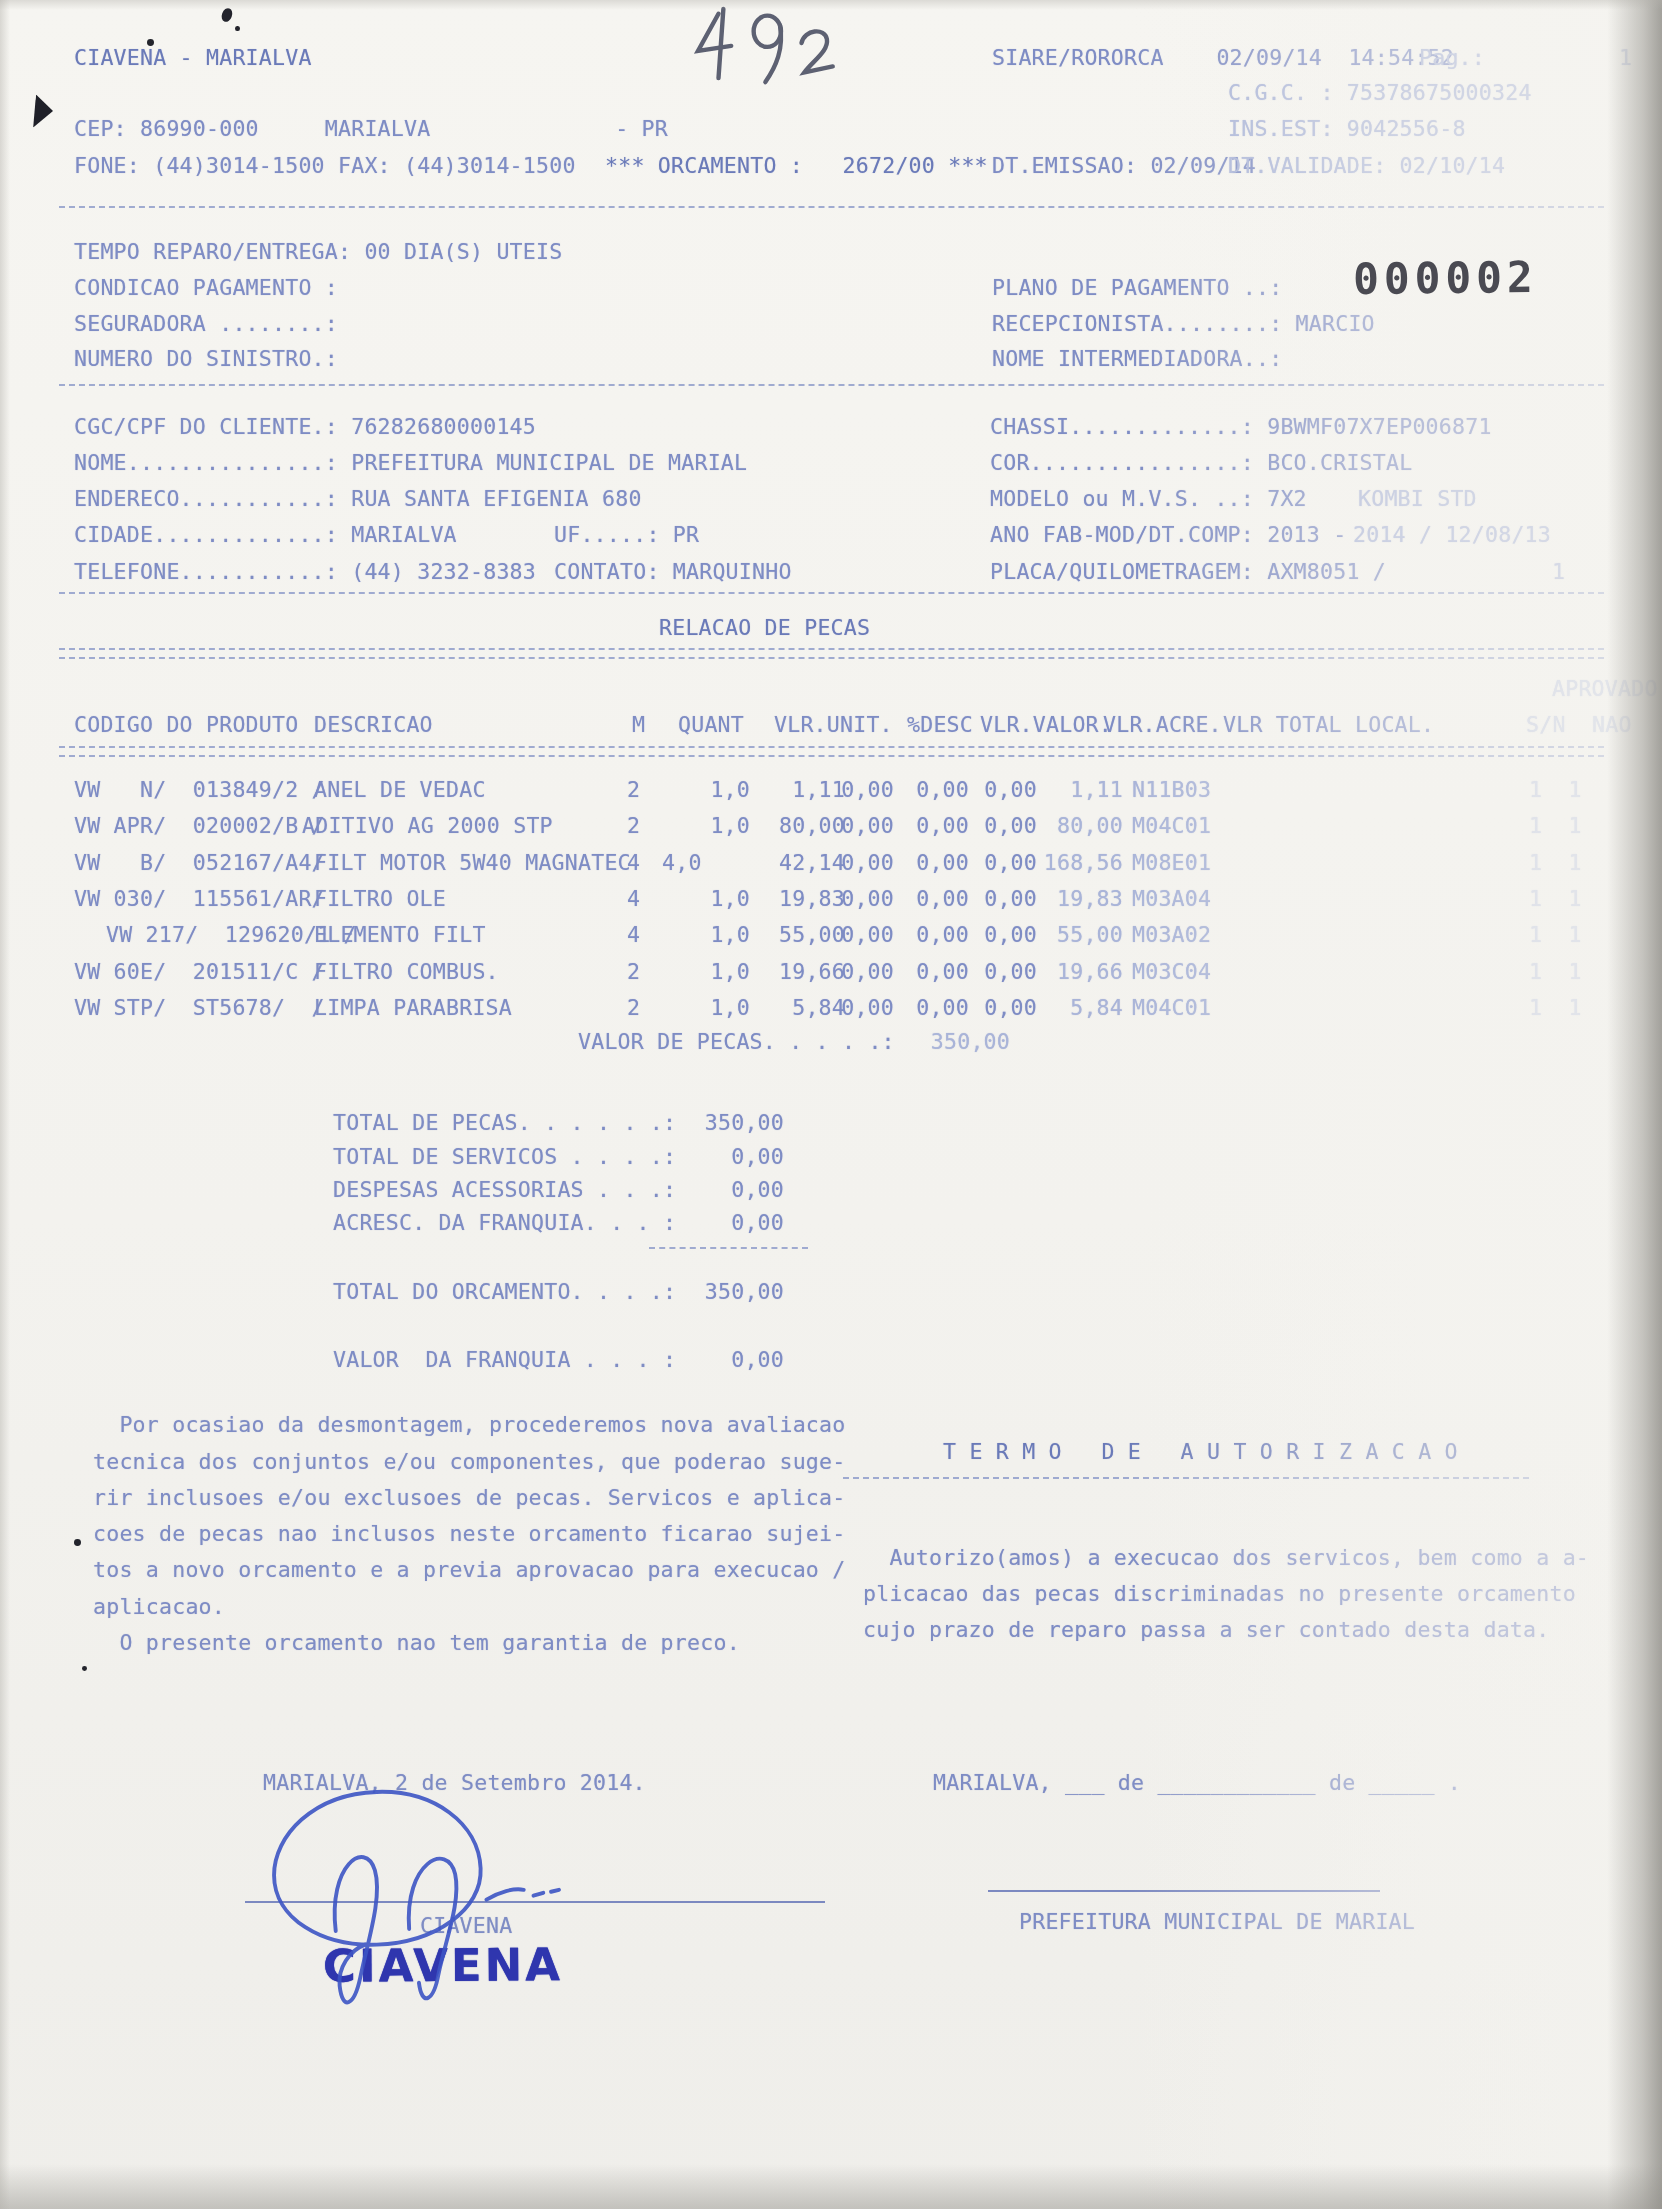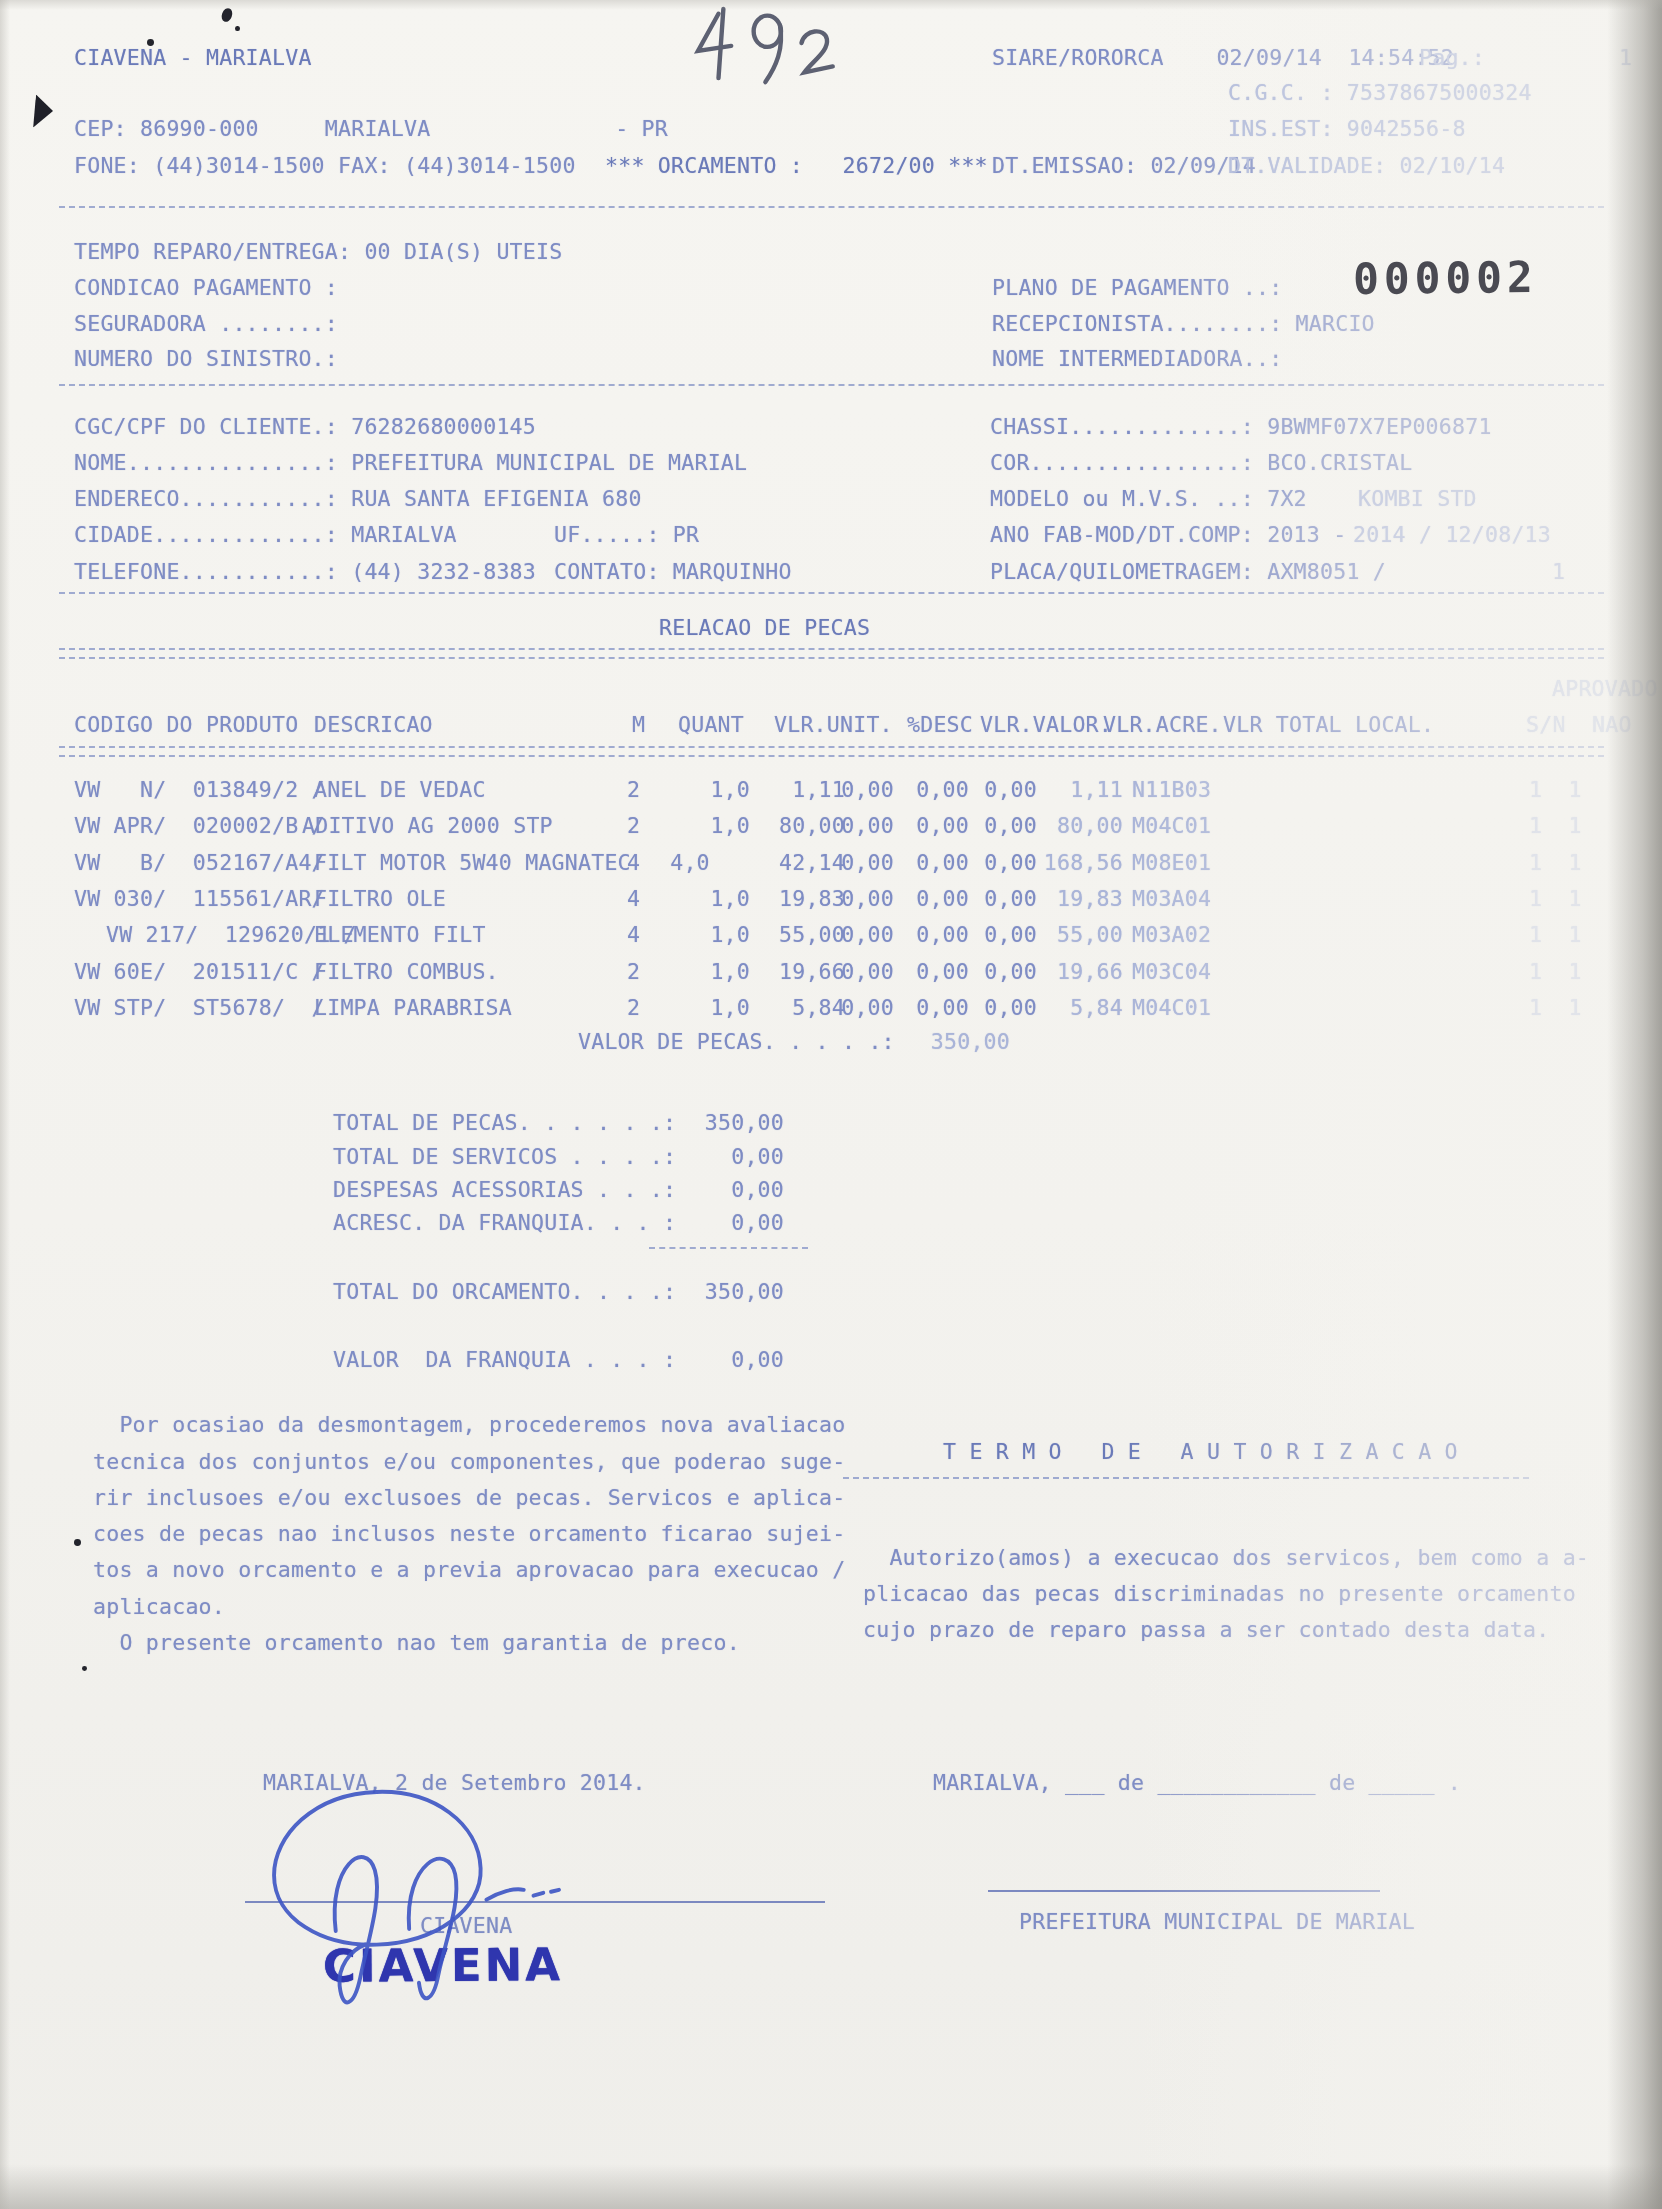--- a/index.html
+++ b/index.html
@@ -135,21 +135,21 @@
         <span class="cell print" style="left: 861px; width: 108px; text-align: right;">0,00</span>
         <span class="cell print" style="left: 925px; width: 112px; text-align: right;">0,00</span>
         <span class="cell print faded" style="left: 1001px; width: 122px; text-align: right;">80,00</span>
         <span class="cell print faded" style="left: 1132px;">M04C01</span>
         <span class="cell print faint" style="left: 1529px;">1  1</span>
       </div>
       <div class="prow" style="top: 852px;">
         <span class="cell print" style="left: 74px;">VW   B/  052167/A4/</span>
         <span class="cell print" style="left: 314px;">FILT MOTOR 5W40 MAGNATEC</span>
         <span class="cell print" style="left: 627px;">4</span>
-        <span class="cell print" style="left: 646px; width: 88px; text-align: center;">4,0</span>
+        <span class="cell print" style="left: 662px; width: 88px; text-align: left;">4,0</span>
         <span class="cell print" style="left: 727px; width: 118px; text-align: right;">42,14</span>
         <span class="cell print" style="left: 796px; width: 98px; text-align: right;">0,00</span>
         <span class="cell print" style="left: 861px; width: 108px; text-align: right;">0,00</span>
         <span class="cell print" style="left: 925px; width: 112px; text-align: right;">0,00</span>
         <span class="cell print faded" style="left: 1001px; width: 122px; text-align: right;">168,56</span>
         <span class="cell print faded" style="left: 1132px;">M08E01</span>
         <span class="cell print faint" style="left: 1529px;">1  1</span>
       </div>
       <div class="prow" style="top: 888px;">
         <span class="cell print" style="left: 74px;">VW 030/  115561/AR/</span>

